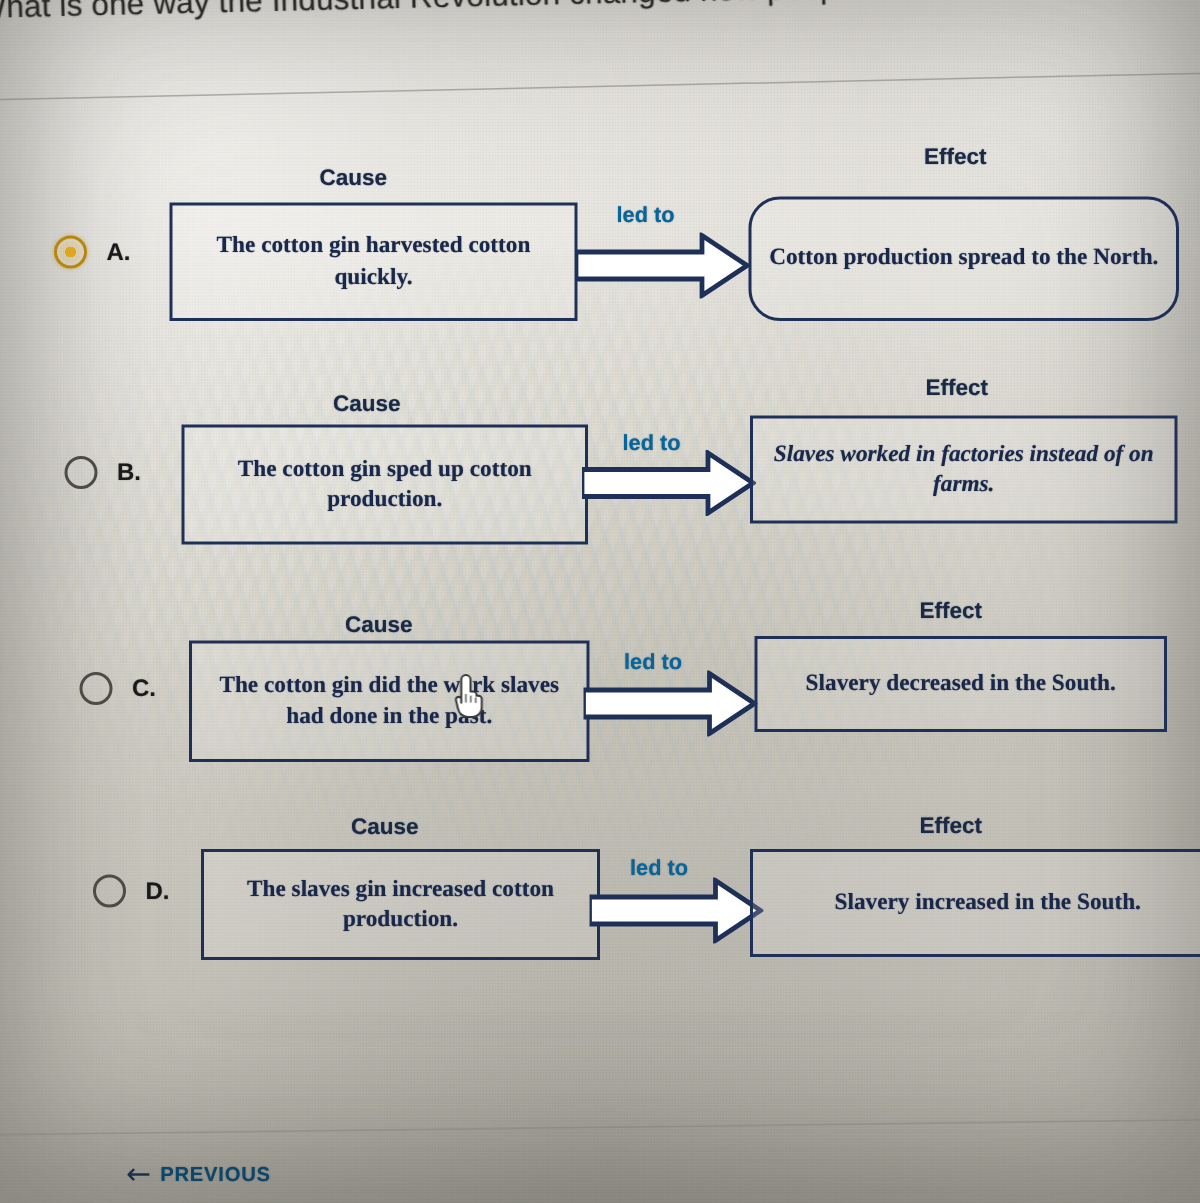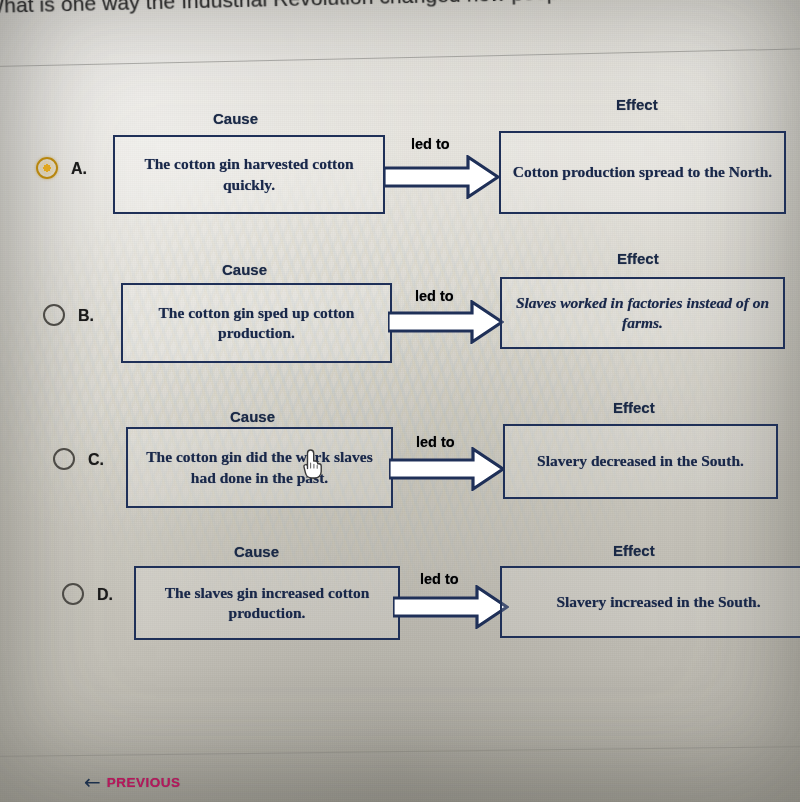--- a/index.html
+++ b/index.html
@@ -148,21 +148,21 @@
     font-size: 15.5px;
     line-height: 1.32;
     color: #1c2b4e;
     text-shadow: 0 0 .9px rgba(25,40,75,.55);
   }
 
   .ledto {
     position: absolute;
     font-size: 14.5px;
     font-weight: 700;
-    color: #000000;
+    color: #0369a1;
     text-shadow: 0 0 .9px rgba(25,40,70,.6);
     white-space: nowrap;
   }
   .arrow { position: absolute; }
   .arrow svg { display: block; }
 
   
   .cursor { position: absolute; pointer-events: none; }
 
   
@@ -197,21 +197,21 @@
   .prev-link .arrow-left {
     font-size: 20px;
     color: #1f3350;
     line-height: 1;
     font-family: "DejaVu Sans", sans-serif;
   }
   .prev-link .plabel {
     font-size: 13.5px;
     font-weight: 700;
     letter-spacing: .5px;
-    color: #be185d;
+    color: #0c4a6e;
     text-shadow: 0 0 .9px rgba(30,45,75,.5);
   }
 
   
   #content { filter: blur(0.32px) saturate(0.94) contrast(1.04); }
 </style>
 </head>
 <body>
 
 <div id="screen">
@@ -236,21 +236,21 @@
       </div>
 
       <div class="ledto" style="left:411px; top:136px;">led to</div>
       <div class="arrow" style="left:384px; top:155px;">
         <svg width="116" height="44" viewBox="0 0 116 44">
           <path d="M0,13 L84,13 L84,2 L114,22 L84,42 L84,31 L0,31 Z" fill="#ffffff" stroke="#22335c" stroke-width="3.2" stroke-linejoin="miter"></path>
         </svg>
       </div>
 
       <div class="caplabel" style="left:616px; top:96px;">Effect</div>
-      <div class="box" style="left:499px; top:131px; width:287px; height:83px;">
+      <div class="box" style="left:499px; top:131px; width:287px; height:83px;border-radius:21px;">
         <span>Cotton production spread to the North.</span>
       </div>
     </div>
 
     <div class="option">
       <div class="radio" style="left:43px; top:304px;"></div>
       <div class="letter" style="left:78px; top:307px;">B.</div>
 
       <div class="caplabel" style="left:222px; top:261px;">Cause</div>
       <div class="box" style="left:121px; top:283px; width:271px; height:80px;">
@@ -280,21 +280,21 @@
       </div>
 
       <div class="ledto" style="left:416px; top:434px;">led to</div>
       <div class="arrow" style="left:389px; top:447px;">
         <svg width="116" height="44" viewBox="0 0 116 44">
           <path d="M0,13 L84,13 L84,2 L114,22 L84,42 L84,31 L0,31 Z" fill="#ffffff" stroke="#22335c" stroke-width="3.2" stroke-linejoin="miter"></path>
         </svg>
       </div>
 
       <div class="caplabel" style="left:613px; top:399px;">Effect</div>
-      <div class="box" style="left:503px; top:424px; width:275px; height:75px;">
+      <div class="box" style="left:503px; top:424px; width:275px; height:64px;">
         <span>Slavery decreased in the South.</span>
       </div>
     </div>
 
     <div class="option">
       <div class="radio" style="left:62px; top:583px;"></div>
       <div class="letter" style="left:97px; top:586px;">D.</div>
 
       <div class="caplabel" style="left:234px; top:543px;">Cause</div>
       <div class="box" style="left:134px; top:566px; width:266px; height:74px;">

